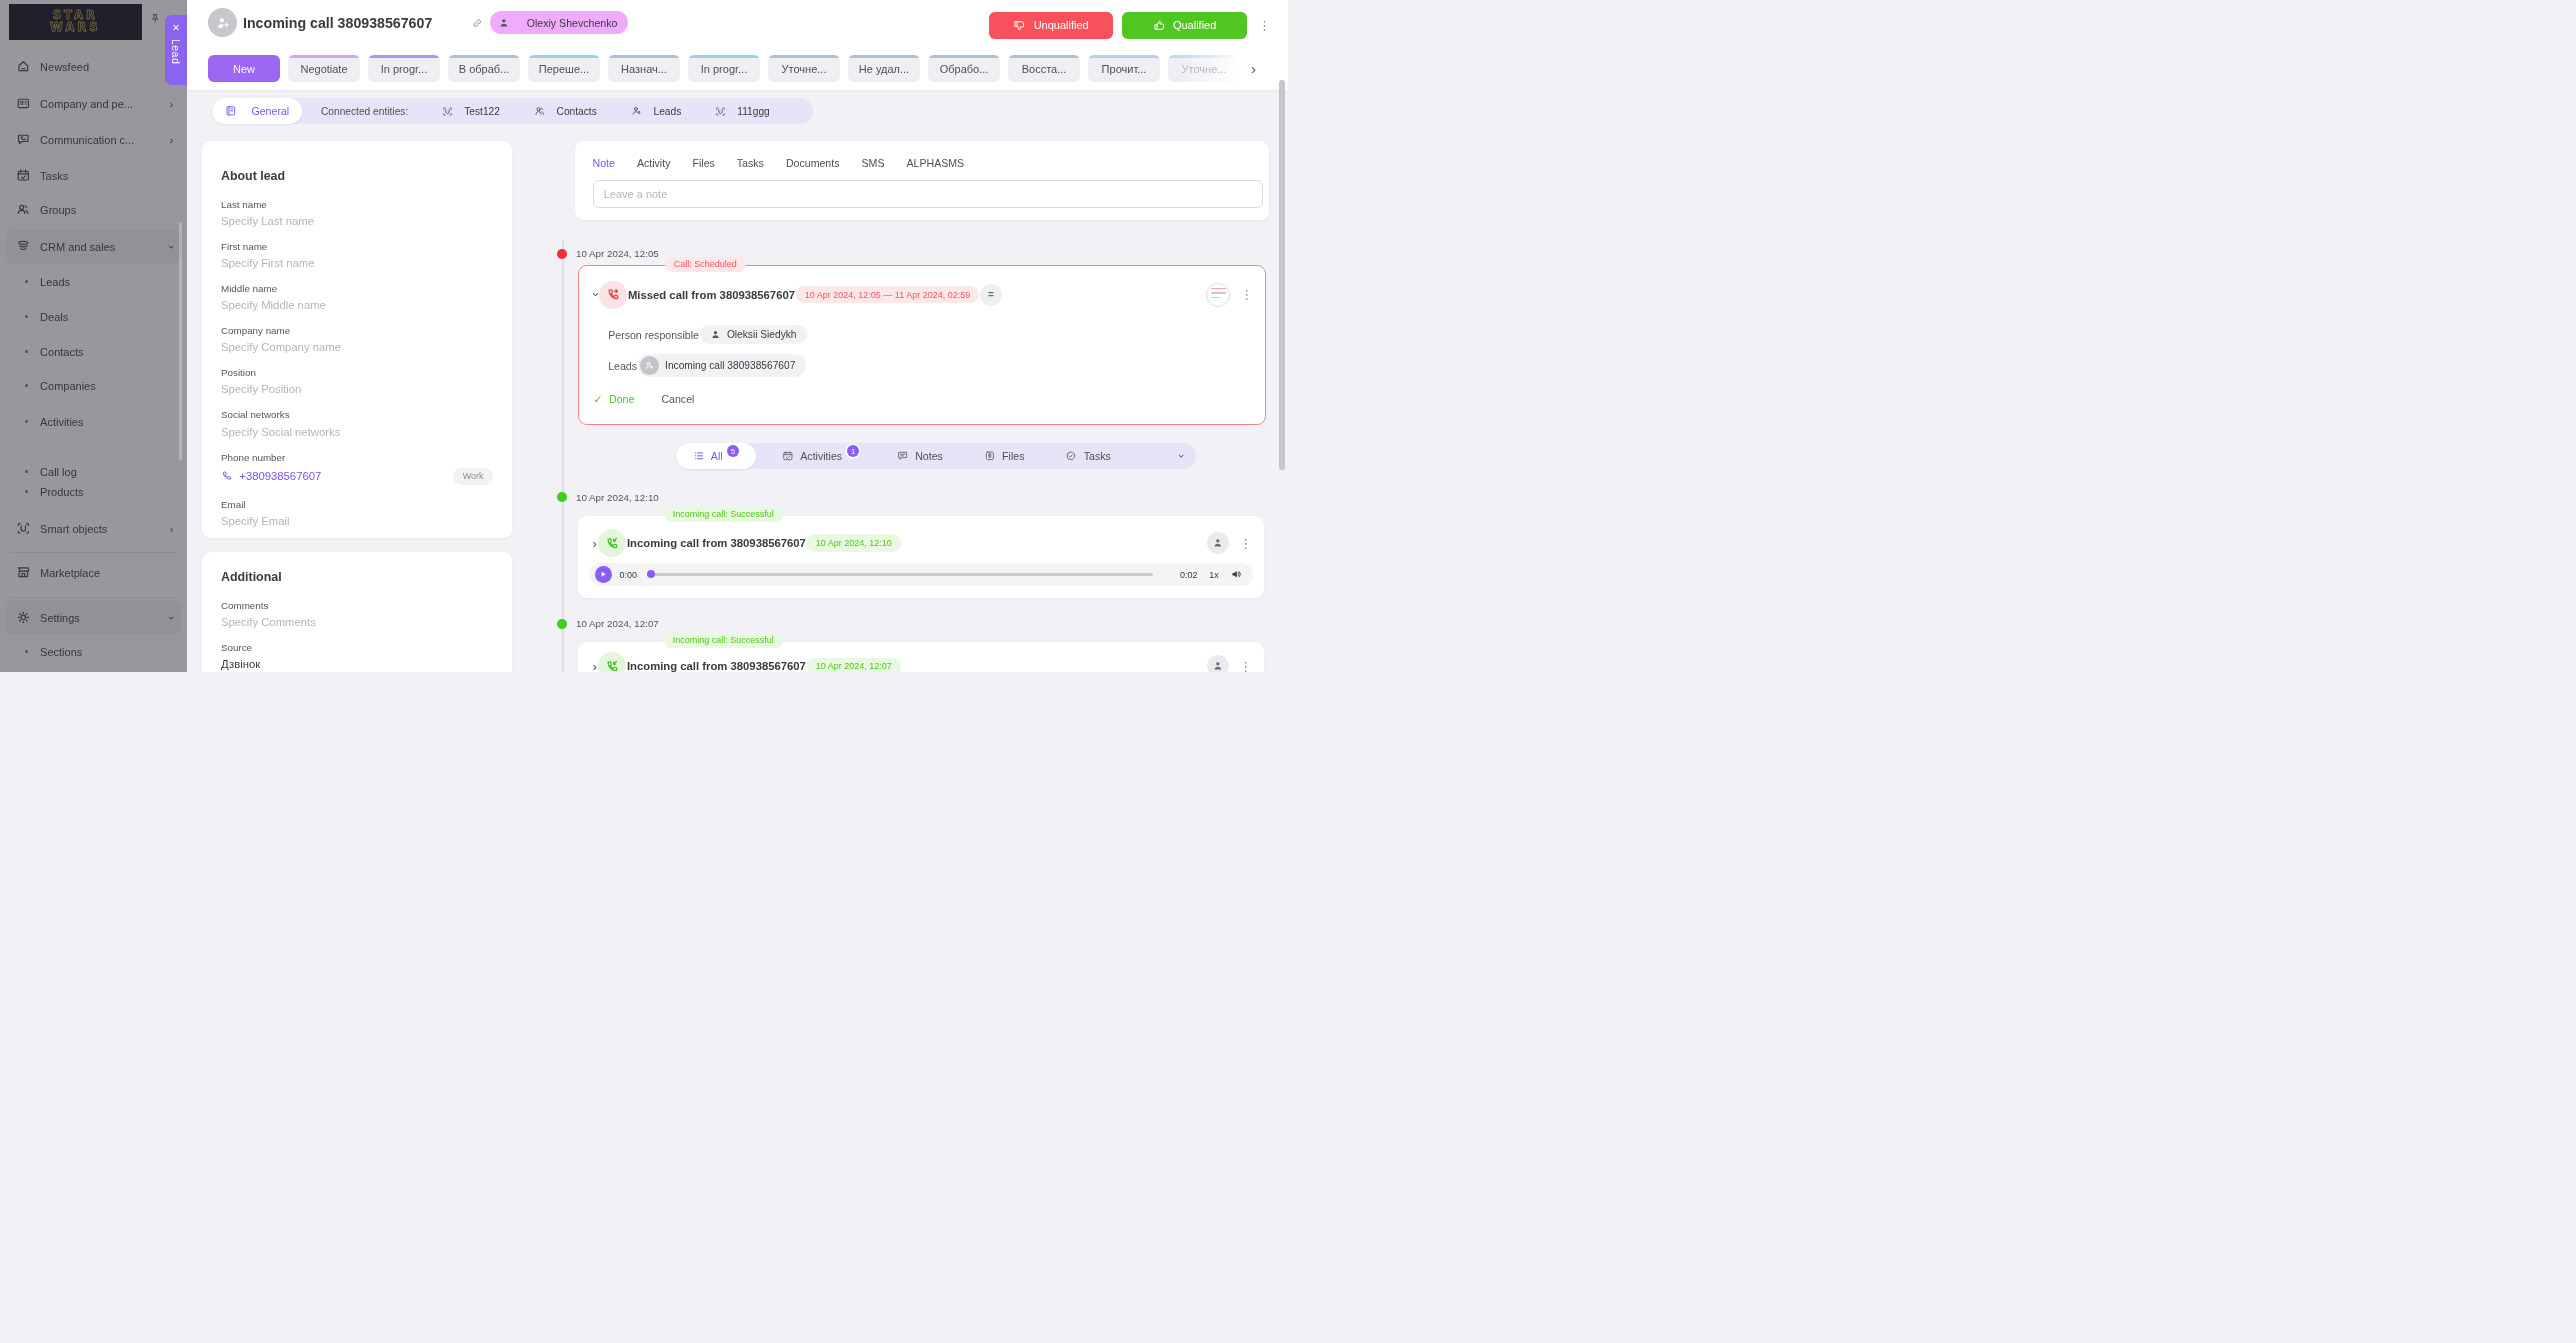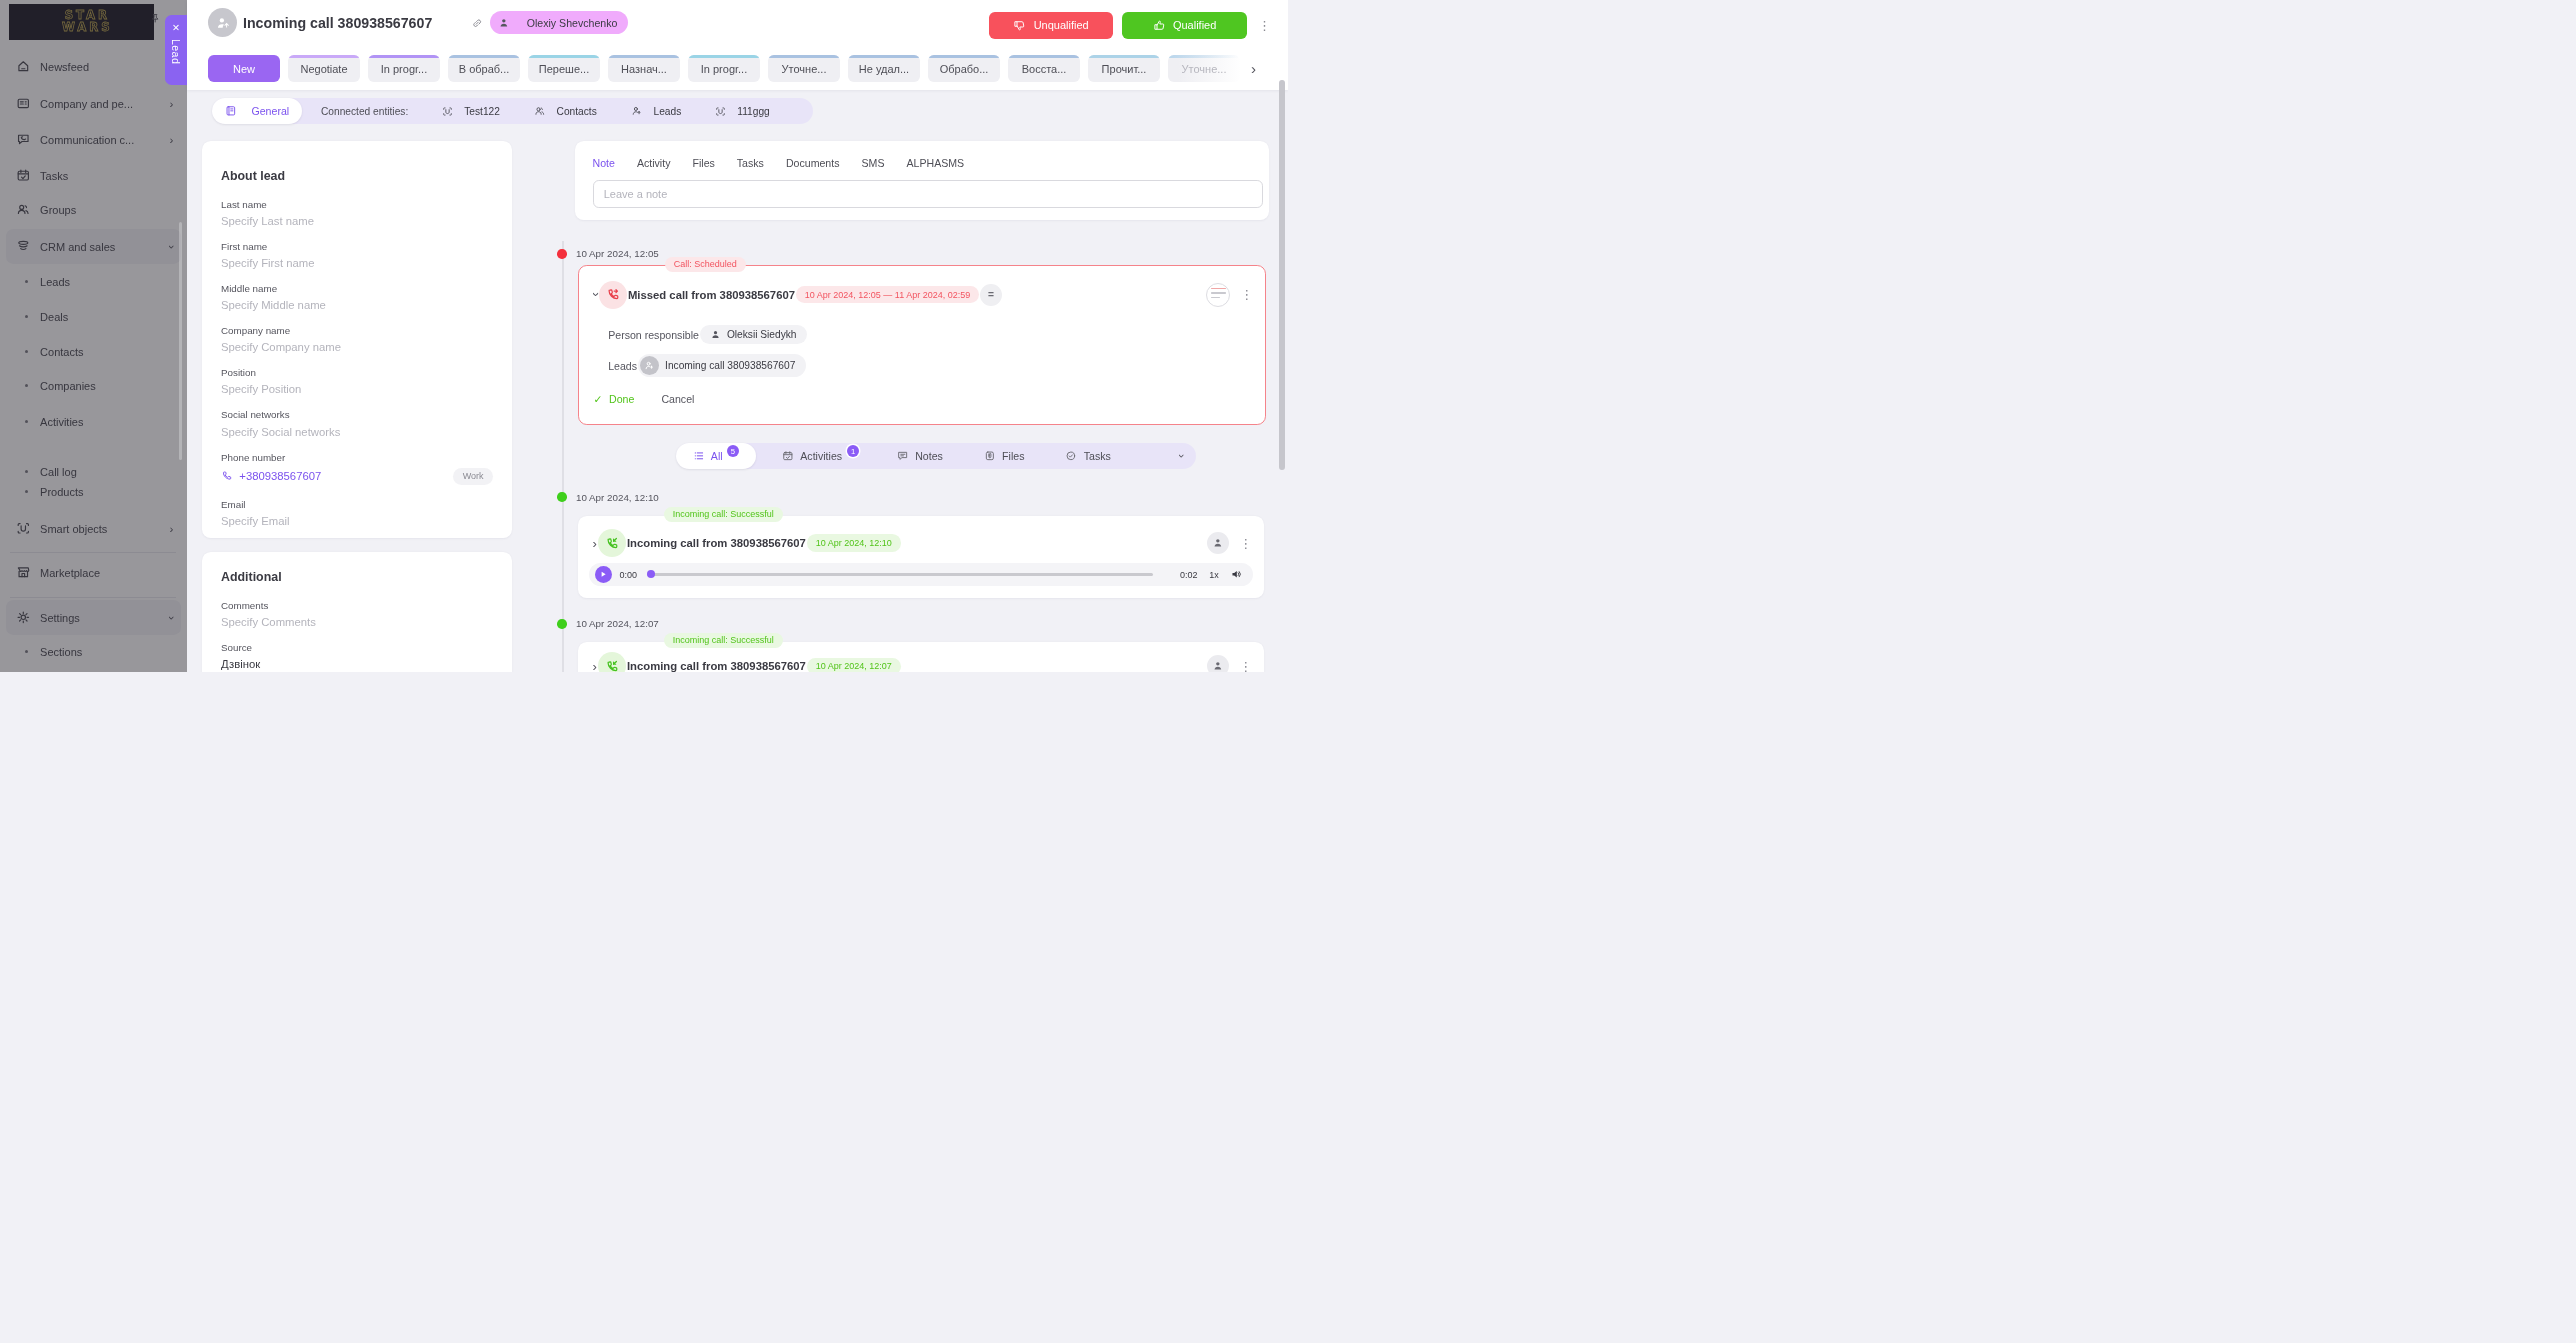--- a/index.html
+++ b/index.html
@@ -2,21 +2,21 @@
 <html style="font-size:11.7px"><head>
 <meta charset="utf-8">
 <style>
   html,body{margin:0;padding:0;width:1288px;height:672px;overflow:hidden;}
   body{position:relative;background:#F1F1F6;font-family:"Liberation Sans","DejaVu Sans",sans-serif;color:#3A3A42;}
   svg{display:block}
   .ic{flex:none;color:#4A4A52}
 
   
   .sidebar{position:absolute;left:0;top:0;width:187px;height:672px;background:#FBFBFC;}
-  .sb-logo{position:absolute;left:8.8px;top:3.6px;width:133px;height:36px;background:#211E29;display:flex;flex-direction:column;align-items:center;justify-content:center;line-height:1;padding-left:12px;}
+  .sb-logo{position:absolute;left:8.8px;top:3.6px;width:133px;height:36px;background:#211E29;display:flex;flex-direction:column;align-items:center;justify-content:center;line-height:1;}
   .sb-logo span{font-weight:bold;font-size:11.7px;letter-spacing:2.9px;color:transparent;-webkit-text-stroke:0.8px #B5A14E;font-family:"DejaVu Sans",sans-serif;}
   .pin{position:absolute;left:149px;top:13px;color:#55555E}
   .ni{position:absolute;left:5.8px;width:175px;height:35px;border-radius:7.3px;display:flex;align-items:center;padding:0 7.3px 0 10.2px;box-sizing:border-box;gap:9.5px;color:#4A4A52;font-size:11px;}
   .ni .lbl{white-space:nowrap;overflow:hidden;text-overflow:ellipsis;}
   .ni .arrow{margin-left:auto;color:#55555E;font-size:11.7px;line-height:1}
   .ni.hl{background:#F0F0F4}
   .ni.sub{padding-left:19px;gap:11.7px}
   .bdot{width:3.6px;height:3.6px;border-radius:50%;background:#7A7A82;flex:none}
   .divider{position:absolute;left:10.2px;width:166px;height:0.7px;background:#E5E5EA}
   .chev{display:inline-block;transform:rotate(90deg);font-size:11.7px;color:#55555E;line-height:1}

